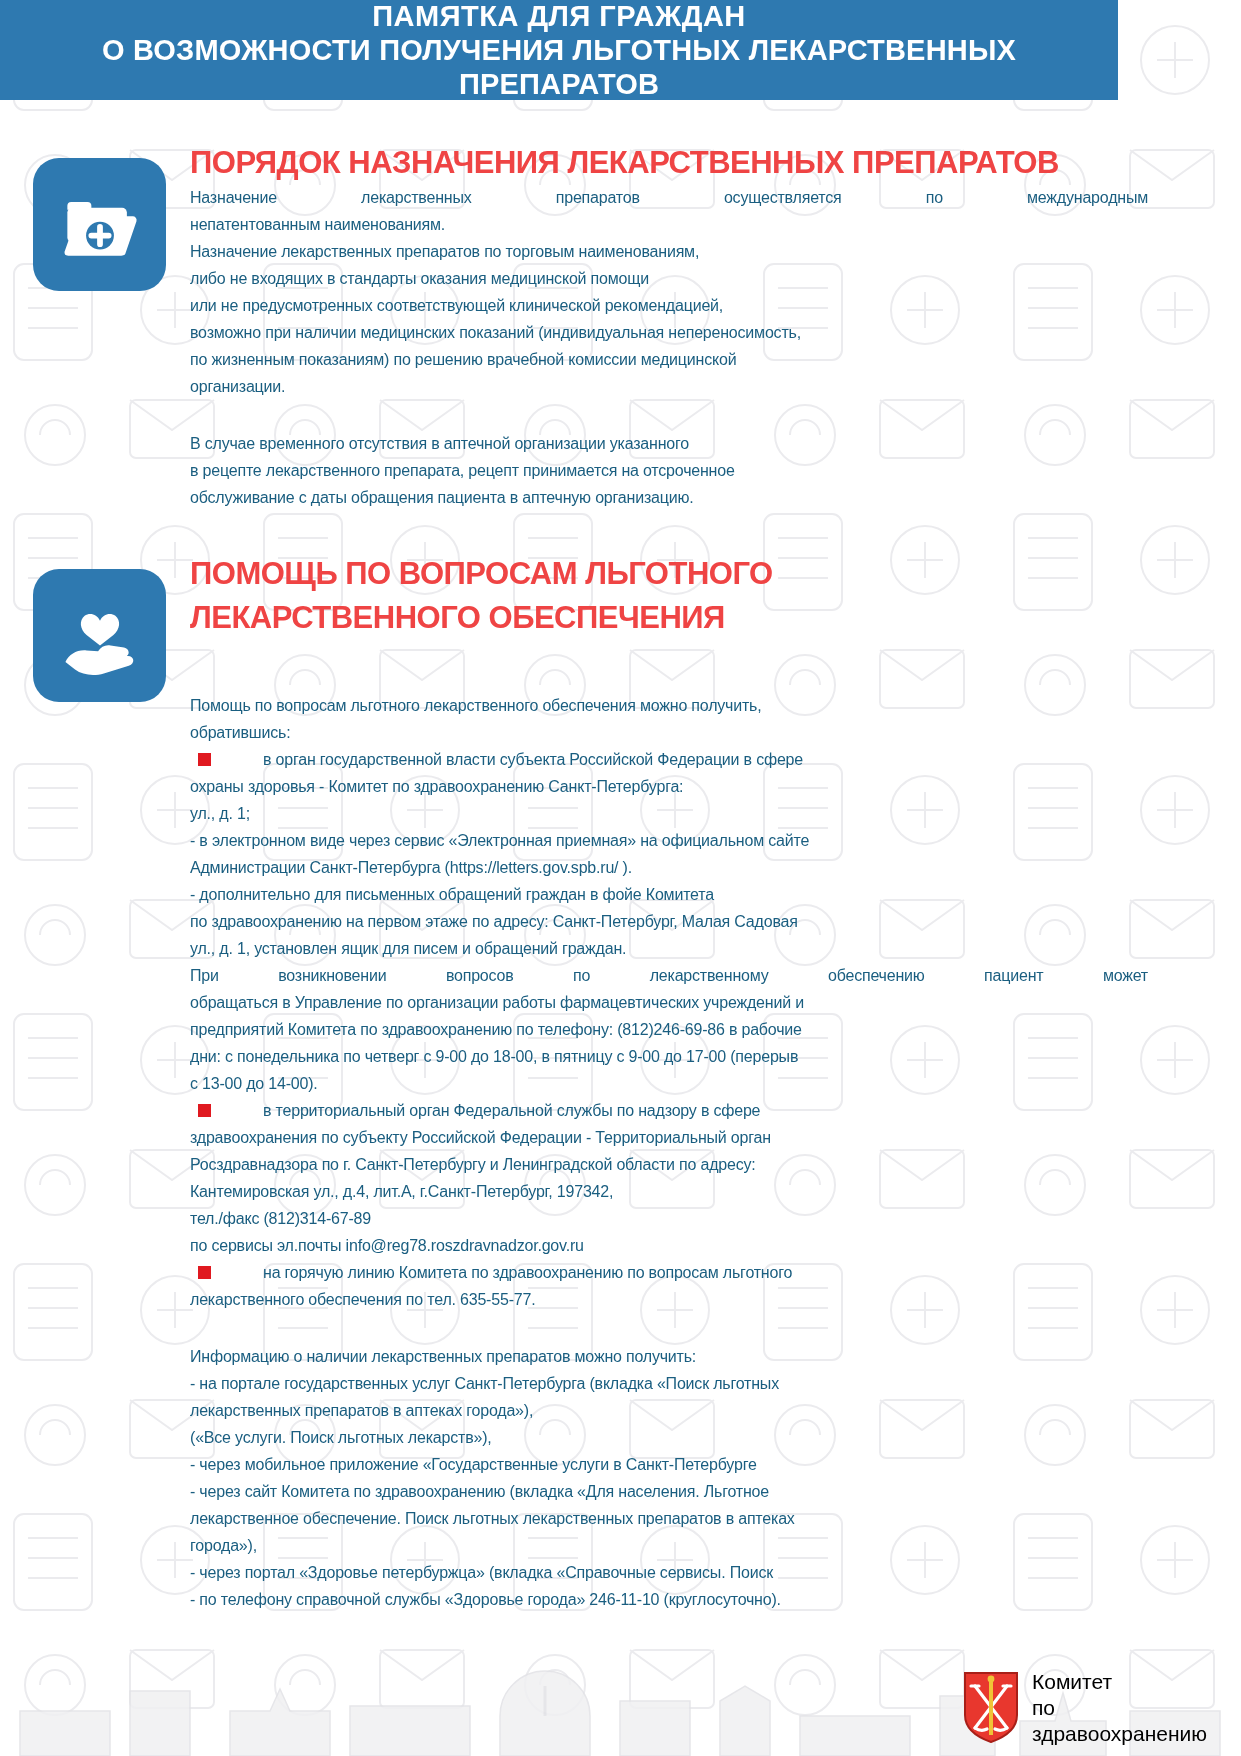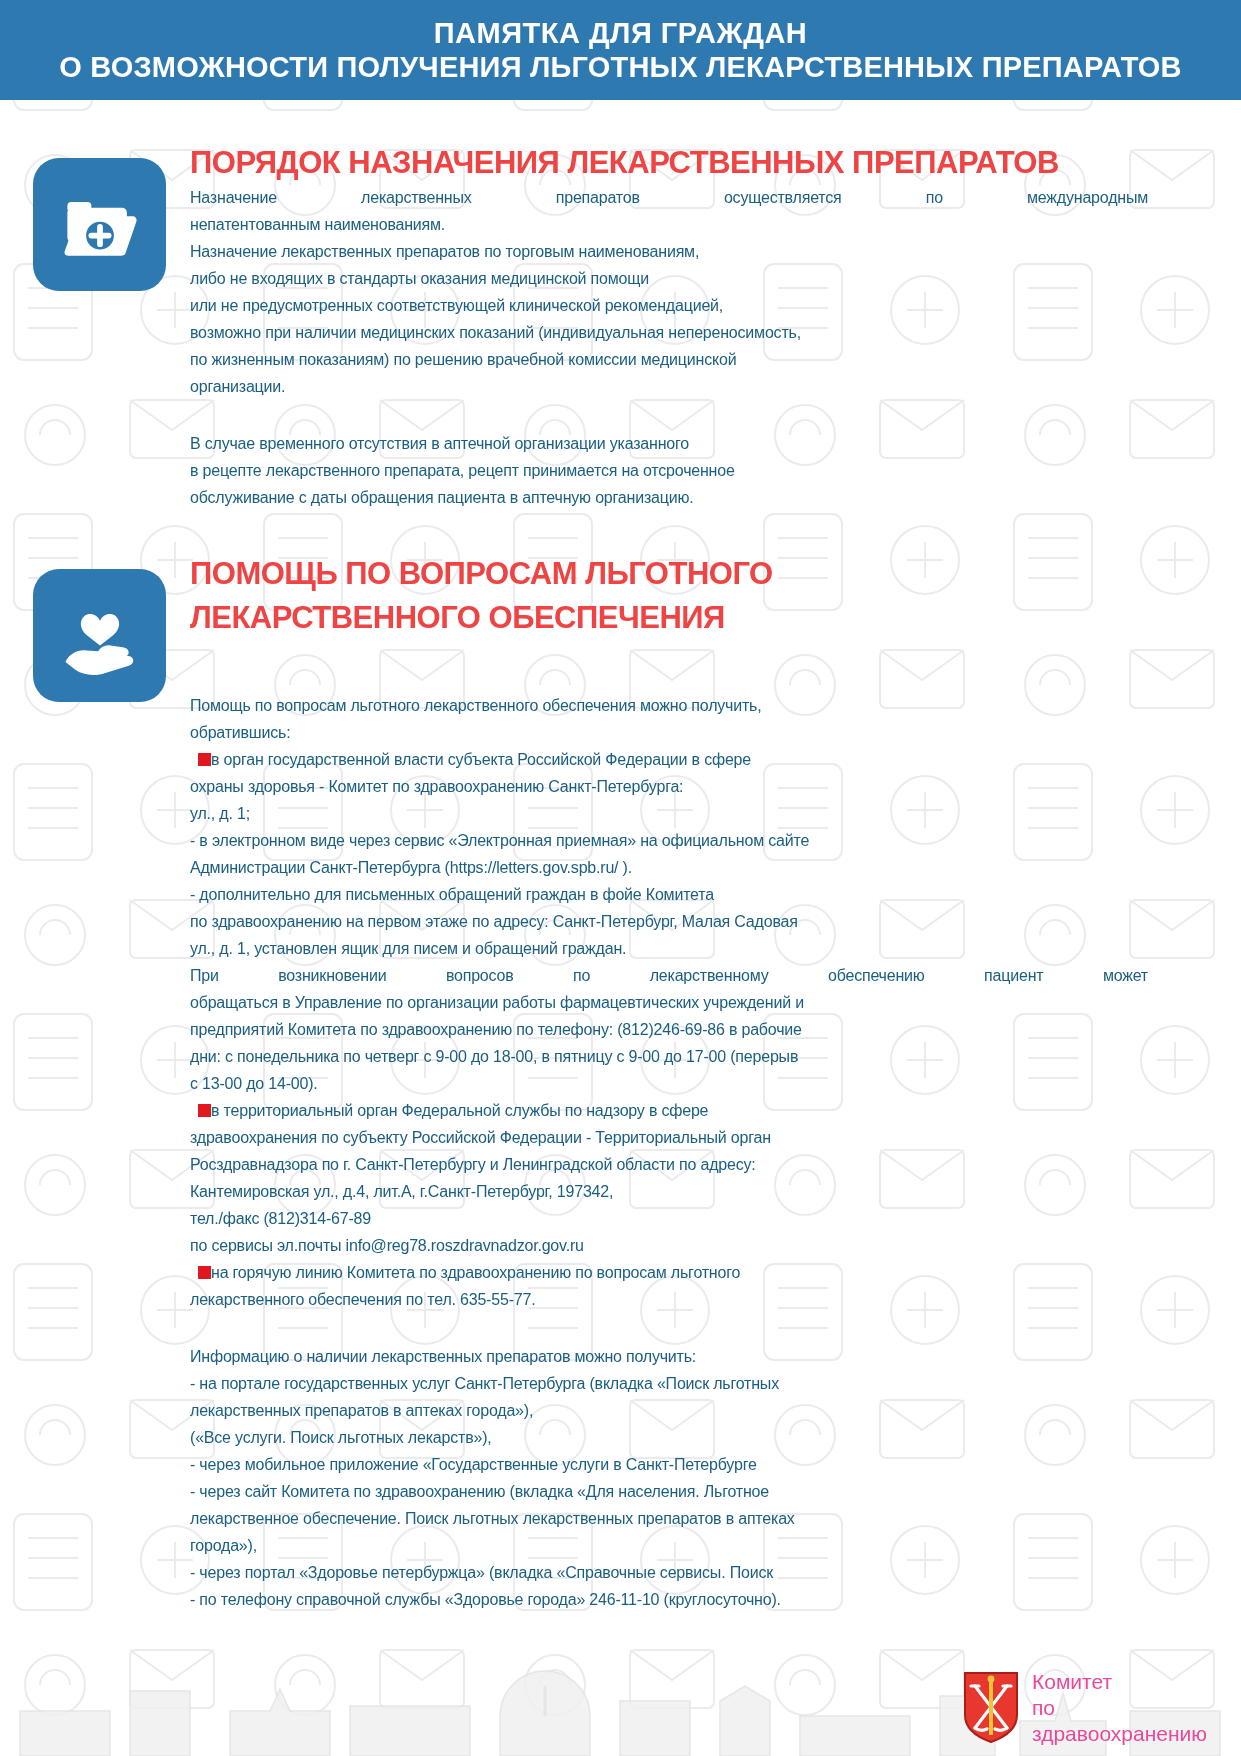--- a/index.html
+++ b/index.html
@@ -9,21 +9,21 @@
     background:#ffffff;
     overflow:hidden;
     font-family:"Liberation Sans", sans-serif;
   }
   
   .bgpattern{position:absolute;inset:0;z-index:0;}
   .content{position:absolute;inset:0;z-index:2;}
 
   
   .header{
-    position:absolute;left:0;top:0;width:1241px;height:100px;
+    position:absolute;left:0;top:0;width:1118px;height:100px;
     background:#2e79b0;color:#ffffff;
     display:flex;flex-direction:column;justify-content:center;align-items:center;
     text-align:center;
   }
   .header .h1{font-size:29px;font-weight:bold;letter-spacing:.5px;line-height:34px;}
   .header .h2{font-size:29px;font-weight:bold;letter-spacing:.2px;line-height:34px;}
 
   
   .sq-icon{
     position:absolute;width:133px;height:133px;border-radius:26px;
@@ -48,30 +48,30 @@
   .body2{top:660px;margin-top:32px;}
 
   .line{min-height:27px;}
   .jline{text-align:justify;text-align-last:justify;}
   .gapblock{height:30px;}
   .bullet{display:flex;}
   .bsq{
     flex:none;width:13px;height:13px;background:#e01920;
     margin:7px 0 0 8px;
   }
-  .btxt{}
+  .btxt{padding-left:52px;}
 
   
   .footer-logo{
     position:absolute;left:962px;top:1668px;width:260px;height:80px;
     display:flex;align-items:center;z-index:3;
   }
   .crest{flex:none;width:58px;height:74px;}
   .org-name{
-    margin-left:12px;color:#ec4899;font-size:21px;line-height:26px;
+    margin-left:12px;color:#000000;font-size:21px;line-height:26px;
   }
 
   
   .skyline{position:absolute;left:0;bottom:0;width:1241px;height:100px;z-index:1;opacity:.85;}
 </style>
 </head>
 <body>
 
 <div class="page">
 

